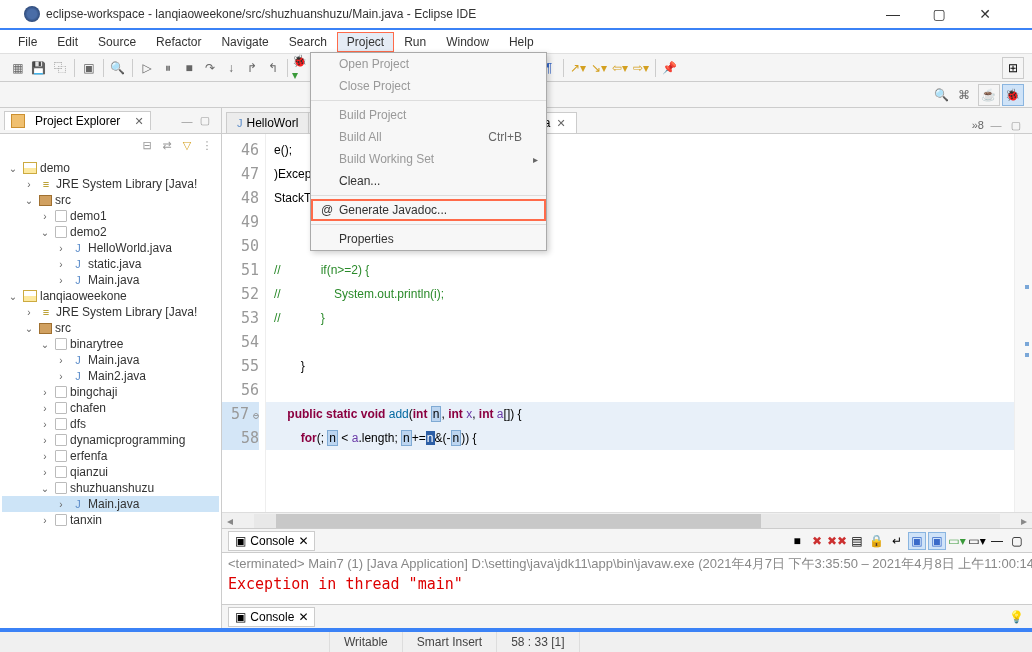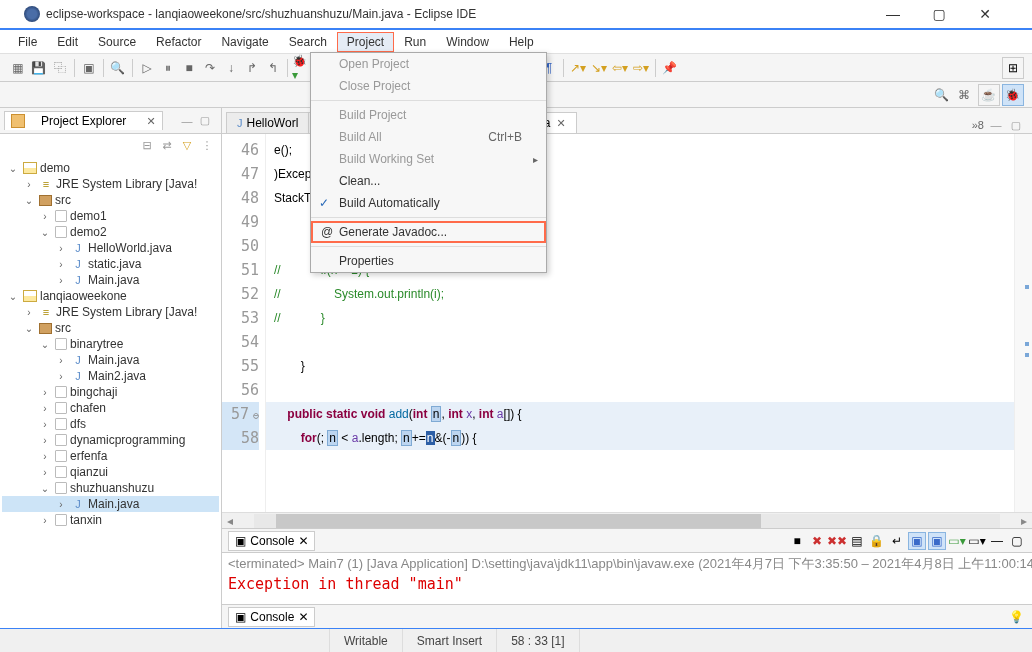--- a/index.html
+++ b/index.html
@@ -11,21 +11,21 @@
 .win-btn { width: 46px; height: 30px; display: flex; align-items: center; justify-content: center; color: #333; font-size: 14px; }
 .menubar { height: 24px; background: #fff; display: flex; padding: 0 8px; align-items: center; gap: 0; border-bottom: 1px solid #e0e0e0; }
 .menu-item { padding: 3px 10px; color: #333; }
 .menu-item.active { border: 1px solid #ff6b4a; background: #e5ecf5; padding: 2px 9px; }
 .toolbar { height: 28px; background: #f5f5f5; display: flex; align-items: center; padding: 2px 8px; border-bottom: 1px solid #ccc; gap: 1px; }
 .tool-icon { width: 20px; height: 20px; display: flex; align-items: center; justify-content: center; font-size: 12px; color: #666; }
 .toolbar .sep { width: 1px; height: 18px; background: #ccc; margin: 0 3px; }
 .main-area { flex: 1; display: flex; overflow: hidden; }
 .sidebar { width: 222px; background: #fff; border-right: 1px solid #ccc; display: flex; flex-direction: column; }
 .view-tabs { height: 26px; display: flex; align-items: center; padding: 2px 4px; border-bottom: 1px solid #ccc; background: #f5f5f5; }
-.view-tab { display: flex; align-items: center; gap: 16px; padding: 2px 6px; background: #fff; border: 1px solid #ccc; border-bottom: none; }
+.view-tab { display: flex; align-items: center; gap: 10px; padding: 2px 6px; background: #fff; border: 1px solid #ccc; border-bottom: none; }
 .view-tab-icon { width: 14px; height: 14px; background: #f0c070; border: 1px solid #cc9030; }
 .view-tab .close { margin-left: 4px; color: #666; font-size: 11px; }
 .view-toolbar { flex: 1; display: flex; justify-content: flex-end; gap: 2px; padding-right: 4px; }
 .view-tool { width: 16px; height: 16px; color: #999; font-size: 11px; display: flex; align-items: center; justify-content: center; }
 .sidebar-filter { height: 22px; display: flex; justify-content: flex-end; padding: 2px 6px; gap: 4px; align-items: center; }
 .tree { flex: 1; overflow: auto; padding: 4px 2px; }
 .tree-item { display: flex; align-items: center; gap: 3px; padding: 1px 2px; white-space: nowrap; color: #333; }
 .tree-item.selected { background: #cde4f7; }
 .tree-expand { width: 14px; text-align: center; color: #666; font-size: 10px; }
 .tree-icon { width: 14px; height: 14px; display: inline-flex; align-items: center; justify-content: center; font-size: 11px; }
@@ -69,21 +69,21 @@
 .dropdown-sep { height: 1px; background: #ddd; margin: 3px 0; }
 .bottom-area { height: 100px; display: flex; flex-direction: column; border-top: 1px solid #ccc; }
 .console-header { height: 24px; display: flex; align-items: center; background: #f5f5f5; border-bottom: 1px solid #ccc; padding: 0 6px; gap: 6px; }
 .console-tab { display: flex; align-items: center; gap: 4px; padding: 2px 6px; background: #fff; border: 1px solid #ccc; font-size: 11px; }
 .console-toolbar { margin-left: auto; display: flex; gap: 2px; align-items: center; }
 .console-tool { width: 18px; height: 18px; display: flex; align-items: center; justify-content: center; font-size: 12px; }
 .console-body { flex: 1; background: #fff; padding: 2px 6px; overflow: hidden; }
 .console-status { color: #888; font-size: 13px; white-space: nowrap; }
 .console-error { color: #d00; font-family: Consolas, monospace; font-size: 15px; padding-top: 2px; }
 .console2 { height: 24px; display: flex; align-items: center; background: #f5f5f5; border-top: 1px solid #ccc; padding: 0 6px; }
-.statusbar { height: 24px; background: #f0f0f0; display: flex; align-items: center; border-top: 1px solid #3b82f6; font-size: 11px; color: #444; }
+.statusbar { height: 24px; background: #f0f0f0; display: flex; align-items: center; border-top: 4px solid #3b82f6; font-size: 11px; color: #444; }
 .status-cell { padding: 0 14px; border-right: 1px solid #ddd; height: 100%; display: flex; align-items: center; }
 .status-cell:first-child { width: 330px; border-left: none; }
 .hscroll { height: 16px; background: #f0f0f0; border-top: 1px solid #ddd; display: flex; align-items: center; }
 .hscroll-track { flex: 1; height: 14px; background: #e8e8e8; margin: 0 16px; position: relative; }
 .hscroll-thumb { position: absolute; left: 3%; width: 65%; height: 100%; background: #c8c8c8; }
 .tool-yellow { color: #d4a020; }
 .tool-green { color: #3a9a3a; }
 .tool-red { color: #cc3030; }
 .tool-blue { color: #3a6ac9; }
 .tool-hl { background: #fde49a; border: 1px solid #d4a020; padding: 0 1px; }
@@ -438,23 +438,20 @@
       <span>Build All</span>
       <span class="shortcut">Ctrl+B</span>
     </div>
     <div class="dropdown-item disabled">
       <span>Build Working Set</span>
       <span class="submenu-arrow">▸</span>
     </div>
     <div class="dropdown-item">
       <span>Clean...</span>
     </div>
-    <div class="dropdown-item checked">
-      <span>Build Automatically</span>
-    </div>
     <div class="dropdown-sep"></div>
     <div class="dropdown-item highlighted">
       <span class="icon-left">@</span>
       <span>Generate Javadoc...</span>
     </div>
     <div class="dropdown-sep"></div>
     <div class="dropdown-item">
       <span>Properties</span>
     </div>
   </div>

